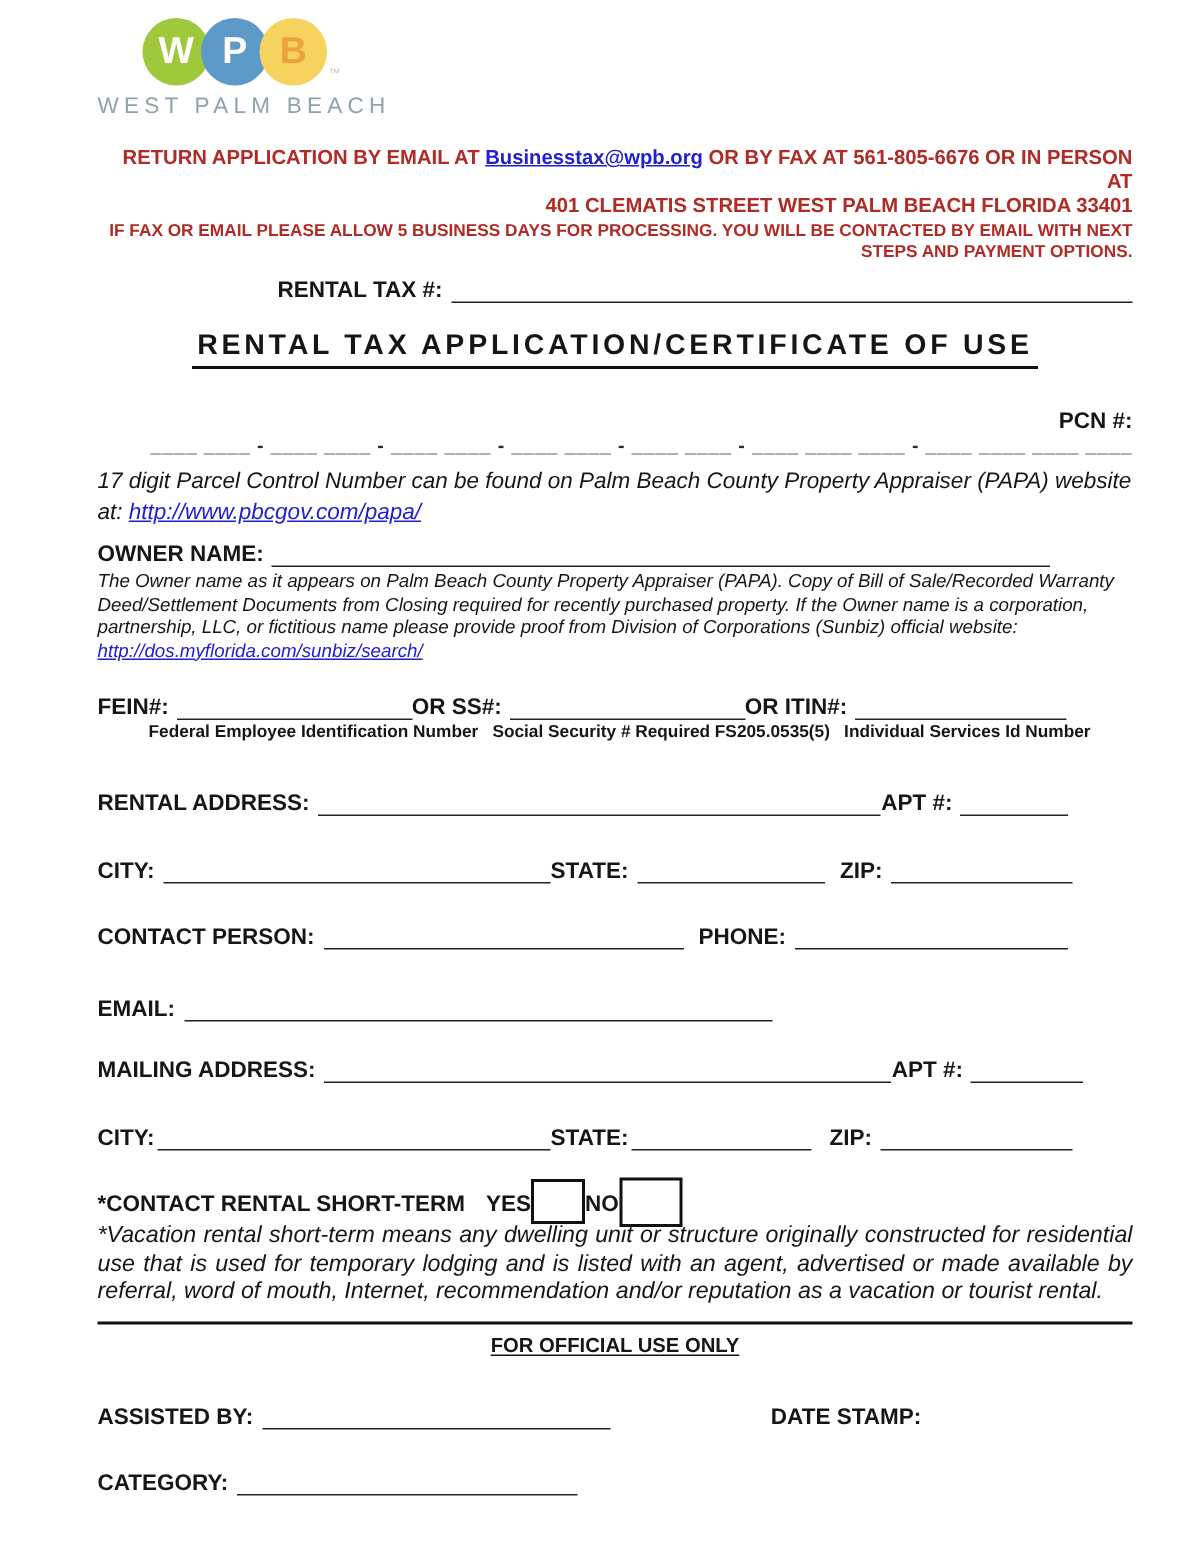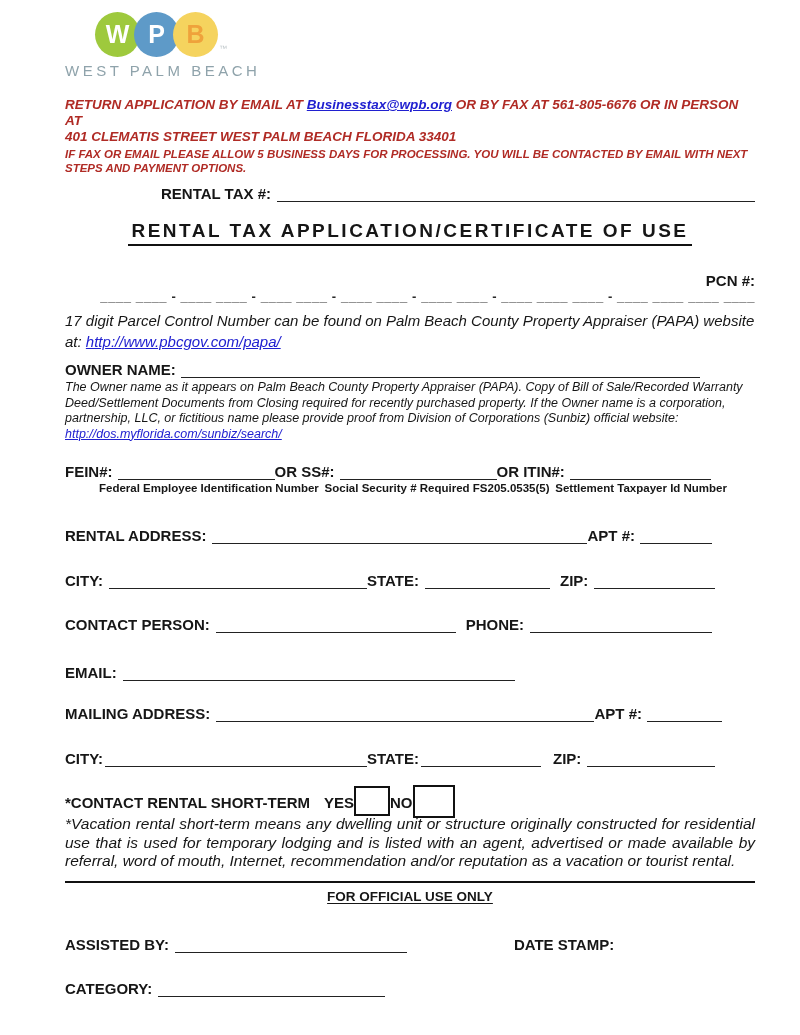--- a/index.html
+++ b/index.html
@@ -16,21 +16,21 @@
   .logo-circles { display:flex; align-items:flex-start; margin-left:30px; }
   .circle { width:45px; height:45px; border-radius:50%; display:flex; align-items:center;
             justify-content:center; font-size:25px; font-weight:700; color:#fff; }
   .c-w { background:#9EC93D; }
   .c-p { background:#5E9AC8; margin-left:-6px; }
   .c-b { background:#F5D35E; margin-left:-6px; color:#EFA23B; }
   .tm-mark { font-size:8px; color:#BFC7CA; align-self:flex-end; margin:0 0 4px 1px; }
   .wordmark { margin-top:5px; font-size:15px; letter-spacing:3.5px; color:#8FA3AB; white-space:nowrap; }
   .dept { flex:1; text-align:right; font-weight:700; font-size:15px; line-height:19px; padding-top:6px; }
   
-  .notice { margin-top:18px; text-align:left; color:#B02B25; font-weight:700;font-style:italic; }
+  .notice { margin-top:18px; text-align:right; color:#B02B25; font-weight:700; }
   .notice .big { font-size:13.5px; line-height:16px; }
   .notice .small { font-size:11.5px; line-height:14px; margin-top:2px; }
   a.lnk { color:#2020D0; text-decoration:underline; cursor:pointer; }
   .notice a.lnk { font-weight:700; }
   
   .frow { display:flex; align-items:flex-end; font-weight:700; font-size:15px; white-space:nowrap; }
   .line { border-bottom:1.5px solid #222; height:6px; align-self:flex-end; }
   .grow { flex:1; }
   
   .rt-row { margin-top:10px; }
@@ -75,21 +75,21 @@
     </div>
   </div>
 
   <div class="notice">
     <div class="big"><span>RETURN APPLICATION BY EMAIL AT </span><a class="lnk">Businesstax@wpb.org</a><span> OR BY FAX AT 561-805-6676 OR IN PERSON AT</span></div>
     <div class="big">401 CLEMATIS STREET WEST PALM BEACH FLORIDA 33401</div>
     <div class="small">IF FAX OR EMAIL PLEASE ALLOW 5 BUSINESS DAYS FOR PROCESSING. YOU WILL BE CONTACTED BY EMAIL WITH NEXT STEPS AND PAYMENT OPTIONS.</div>
   </div>
 
   <div class="frow rt-row">
-    <span class="lbl" style="margin-left:96px;">RENTAL TAX #:</span>
+    <span class="lbl" style="margin-left:120px;">RENTAL TAX #:</span>
     <span class="line grow" style="margin-left:6px;"></span>
   </div>
 
   <div class="title-wrap">
     <span>RENTAL TAX APPLICATION/CERTIFICATE OF USE</span>
   </div>
 
   <div class="frow pcn-row">
     <span class="lbl">PCN #:</span>
     <span class="pcn-blanks">____ ____ - ____ ____ - ____ ____ - ____ ____ - ____ ____ - ____ ____ ____ - ____ ____ ____ ____</span>
@@ -106,21 +106,21 @@
     <span class="lbl">FEIN#:</span>
     <span class="line" style="width:157px;margin-left:5px;"></span>
     <span class="lbl">OR SS#:</span>
     <span class="line" style="width:157px;margin-left:5px;"></span>
     <span class="lbl">OR ITIN#:</span>
     <span class="line grow" style="margin-left:5px;margin-right:44px;"></span>
   </div>
   <div class="sub-row">
     <span>Federal Employee Identification Number</span>
     <span>Social Security # Required FS205.0535(5)</span>
-    <span>Settlement Taxpayer Id Number</span>
+    <span>Individual Services Id Number</span>
   </div>
 
   <div class="frow" style="margin-top:33px;">
     <span class="lbl">RENTAL ADDRESS:</span>
     <span class="line grow" style="margin-left:6px;"></span>
     <span class="lbl">APT #:</span>
     <span class="line" style="width:72px;margin-left:5px;margin-right:43px;"></span>
   </div>
 
   <div class="frow" style="margin-top:28px;">

